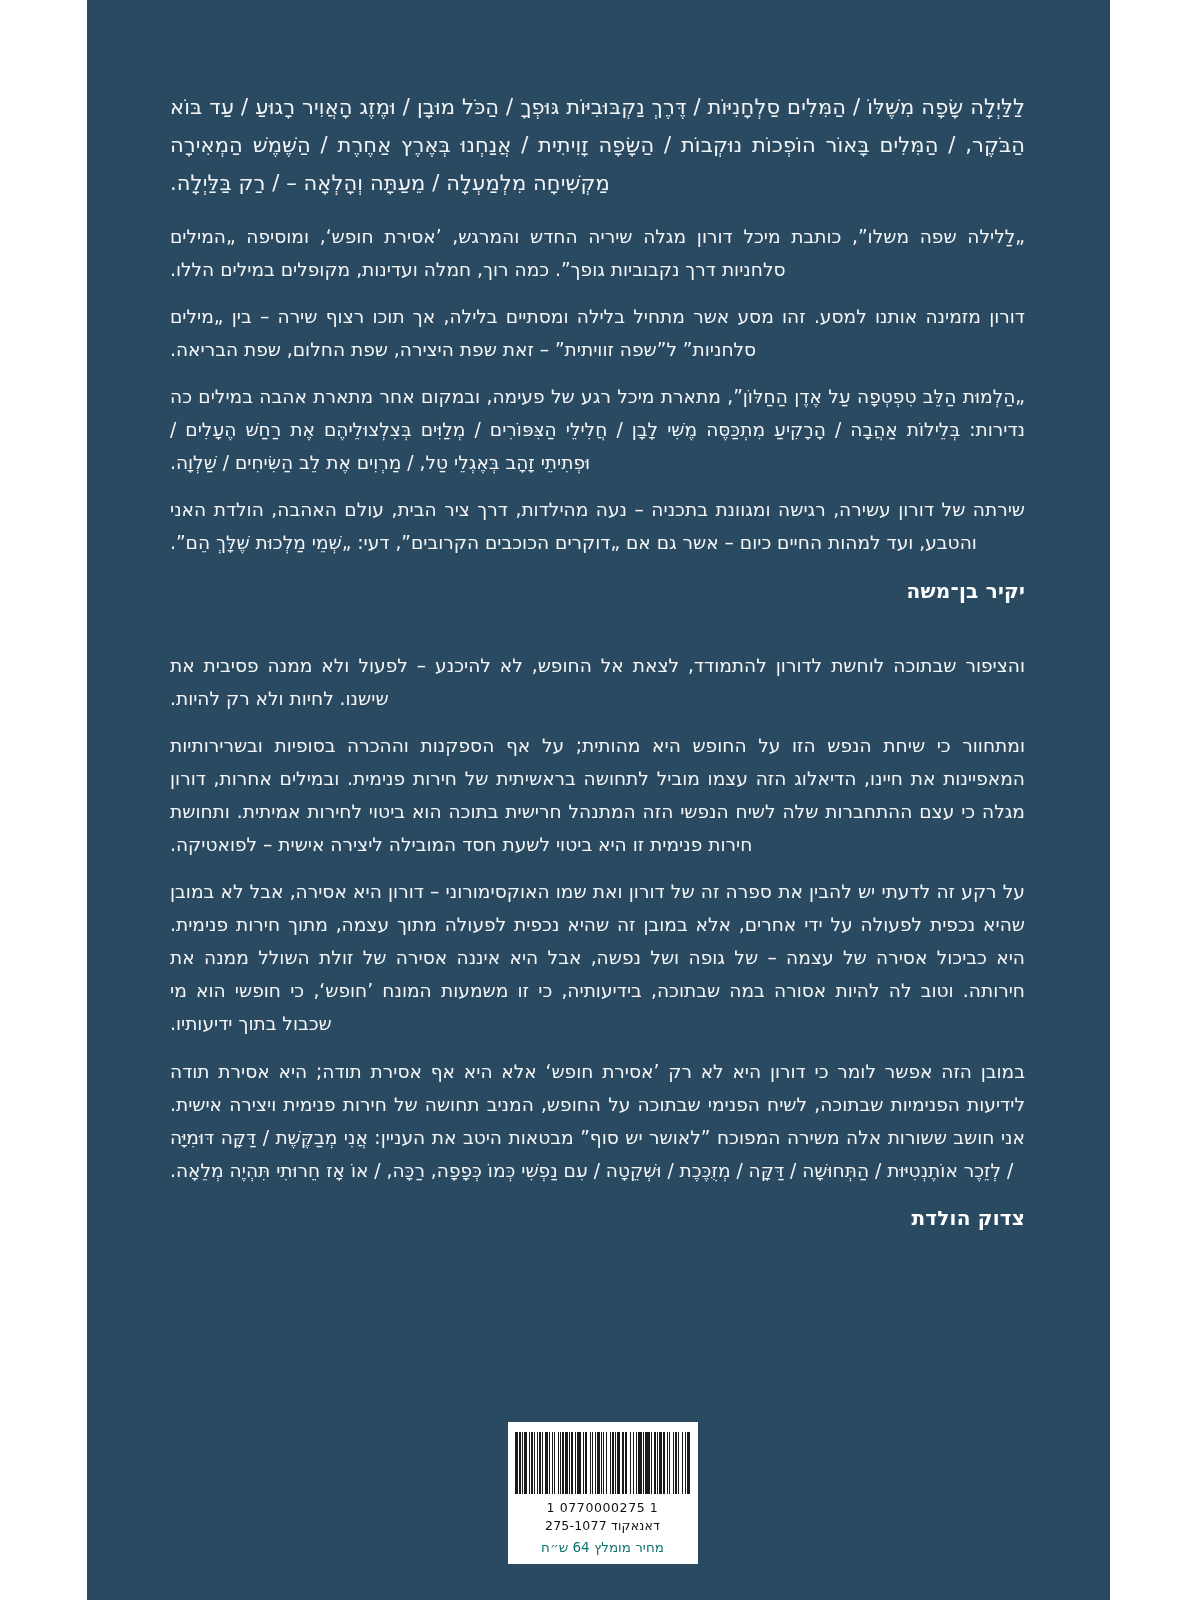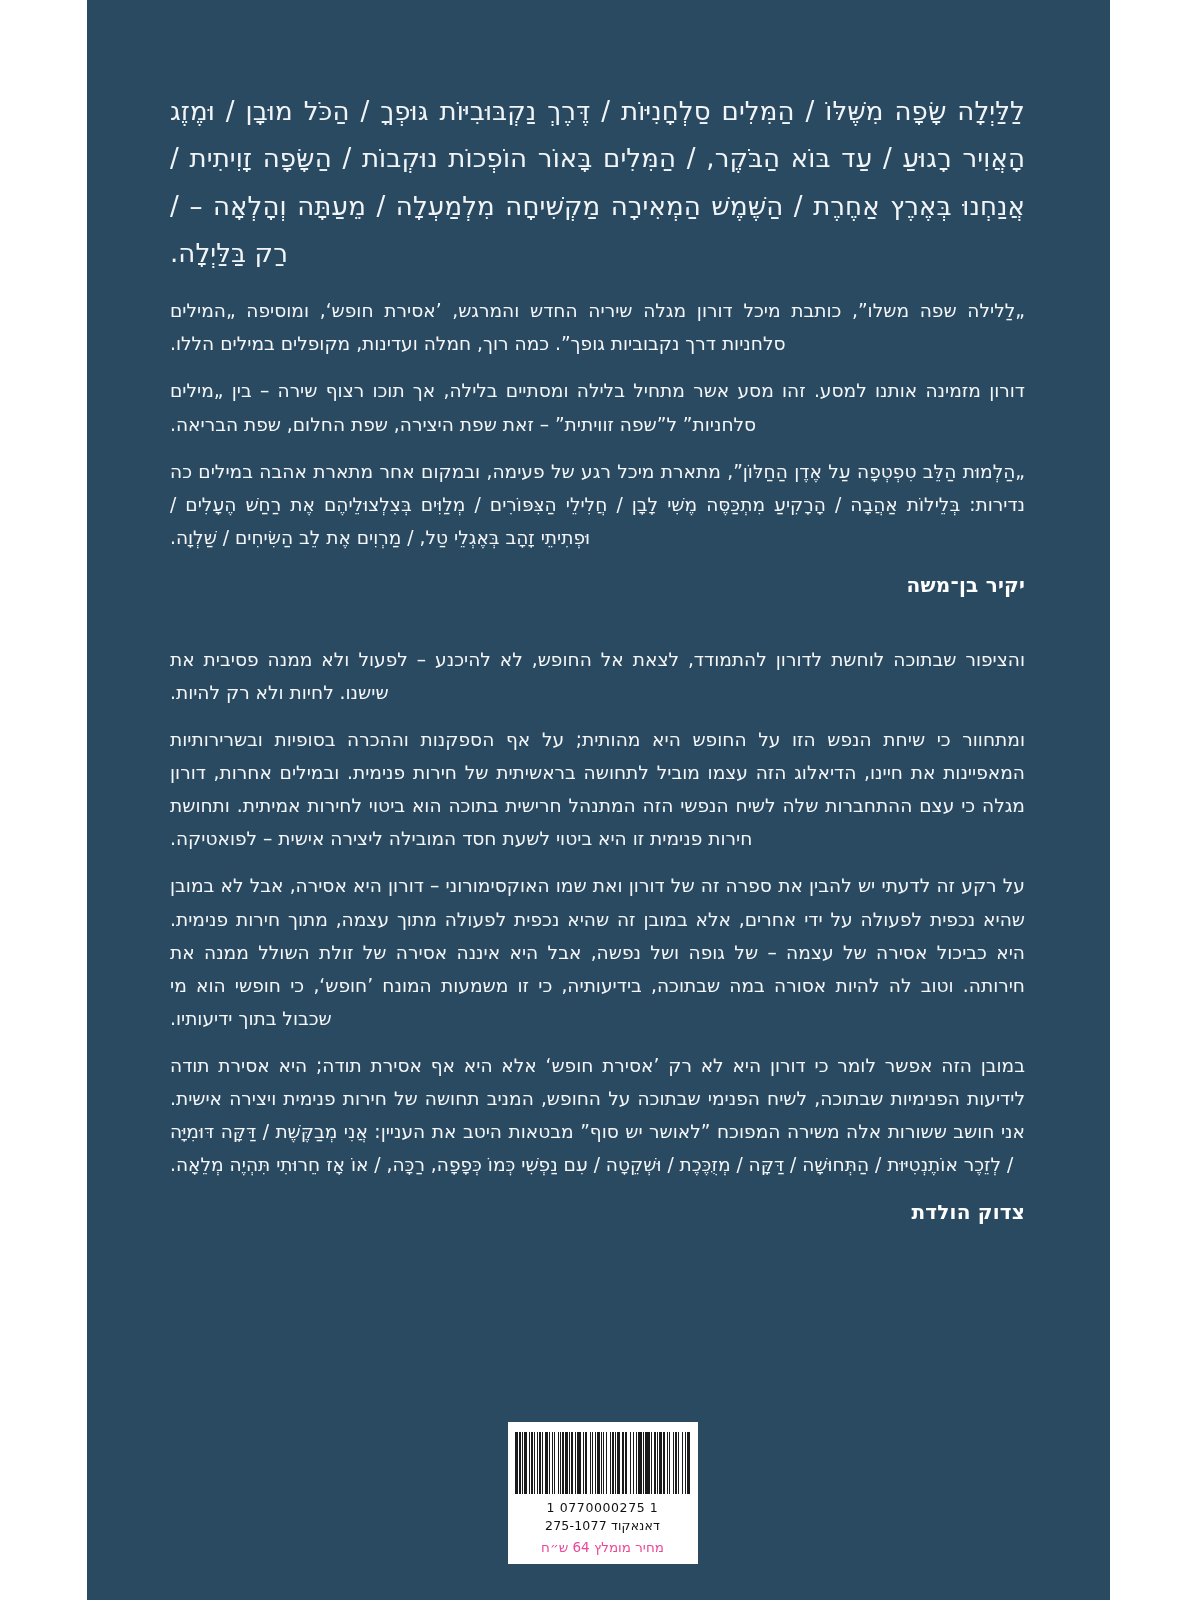--- a/index.html
+++ b/index.html
@@ -38,21 +38,21 @@
     left: 0;
     right: 0;
     top: 0;
     padding: 88px 85px 0 83px;
     box-sizing: border-box;
   }
 
   
   .poem {
     color: #f2f5f7;
-    font-size: 26px;
+    font-size: 21px;
     line-height: 1.82;
     text-align: justify;
     text-align-last: left;
     direction: rtl;
     margin: 0 0 17px 0;
     letter-spacing: .1px;
   }
 
   .para {
     color: #f4f6f8;
@@ -116,21 +116,21 @@
   }
   .bc-dana {
     font-size: 12.5px;
     color: #111;
     direction: rtl;
     line-height: 1.45;
     letter-spacing: .2px;
   }
   .bc-price {
     font-size: 13.5px;
-    color: #ec4899;
+    color: #0f766e;
     direction: rtl;
     line-height: 1.5;
     margin-top: 2px;
   }
 </style>
 </head>
 <body>
 
 <div id="page">
 
@@ -141,20 +141,21 @@
       <div>
 
         <p class="poem">לַלַּיְלָה שָׂפָה מִשֶּׁלּוֹ / הַמִּלִים סַלְחָנִיּוֹת / דֶּרֶךְ נַקְבּוּבִיּוֹת גּוּפְךָ / הַכֹּל מוּבָן / וּמֶזֶג הָאֲוִיר רָגוּעַ / עַד בּוֹא הַבֹּקֶר, / הַמִּלִים בָּאוֹר הוֹפְכוֹת נוּקְבוֹת / הַשָּׂפָה זָוִיתִית / אֲנַחְנוּ בְּאֶרֶץ אַחֶרֶת / הַשֶּׁמֶשׁ הַמְאִירָה מַקְשִׁיחָה מִלְמַעְלָה / מֵעַתָּה וְהָלְאָה – / רַק בַּלַּיְלָה.</p>
 
         <p class="para">„לַלילה שפה משלו”, כותבת מיכל דורון מגלה שיריה החדש והמרגש, ’אסירת חופש‘, ומוסיפה „המילים סלחניות דרך נקבוביות גופך”. כמה רוך, חמלה ועדינות, מקופלים במילים הללו.</p>
 
         <p class="para">דורון מזמינה אותנו למסע. זהו מסע אשר מתחיל בלילה ומסתיים בלילה, אך תוכו רצוף שירה – בין „מילים סלחניות” ל”שפה זוויתית” – זאת שפת היצירה, שפת החלום, שפת הבריאה.</p>
 
         <p class="para">„הַלְמוּת הַלֵּב טִפְטְפָה עַל אֶדֶן הַחַלּוֹן”, מתארת מיכל רגע של פעימה, ובמקום אחר מתארת אהבה במילים כה נדירות: בְּלֵילוֹת אַהֲבָה / הָרָקִיעַ מִתְכַּסֶּה מֶשִׁי לָבָן / חֲלִילֵי הַצִּפּוֹרִים / מְלַוִּים בְּצִלְצוּלֵיהֶם אֶת רַחַשׁ הֶעָלִים / וּפְתִיתֵי זָהָב בְּאֶגְלֵי טַל, / מַרְוִים אֶת לֵב הַשִּׂיחִים / שַׁלְוָה.</p>
 
+        <p class="para">שירתה של דורון עשירה, רגישה ומגוונת בתכניה – נעה מהילדות, דרך ציר הבית, עולם האהבה, הולדת האני והטבע, ועד למהות החיים כיום – אשר גם אם „דוקרים הכוכבים הקרובים”, דעי: „שְׁמֵי מַלְכוּת שֶׁלָּךְ הֵם”.</p>
 
         <p class="signature">יקיר בן־משה</p>
       </div>
 
       <div class="section-gap"></div>
 
       <div>
 
 
 

